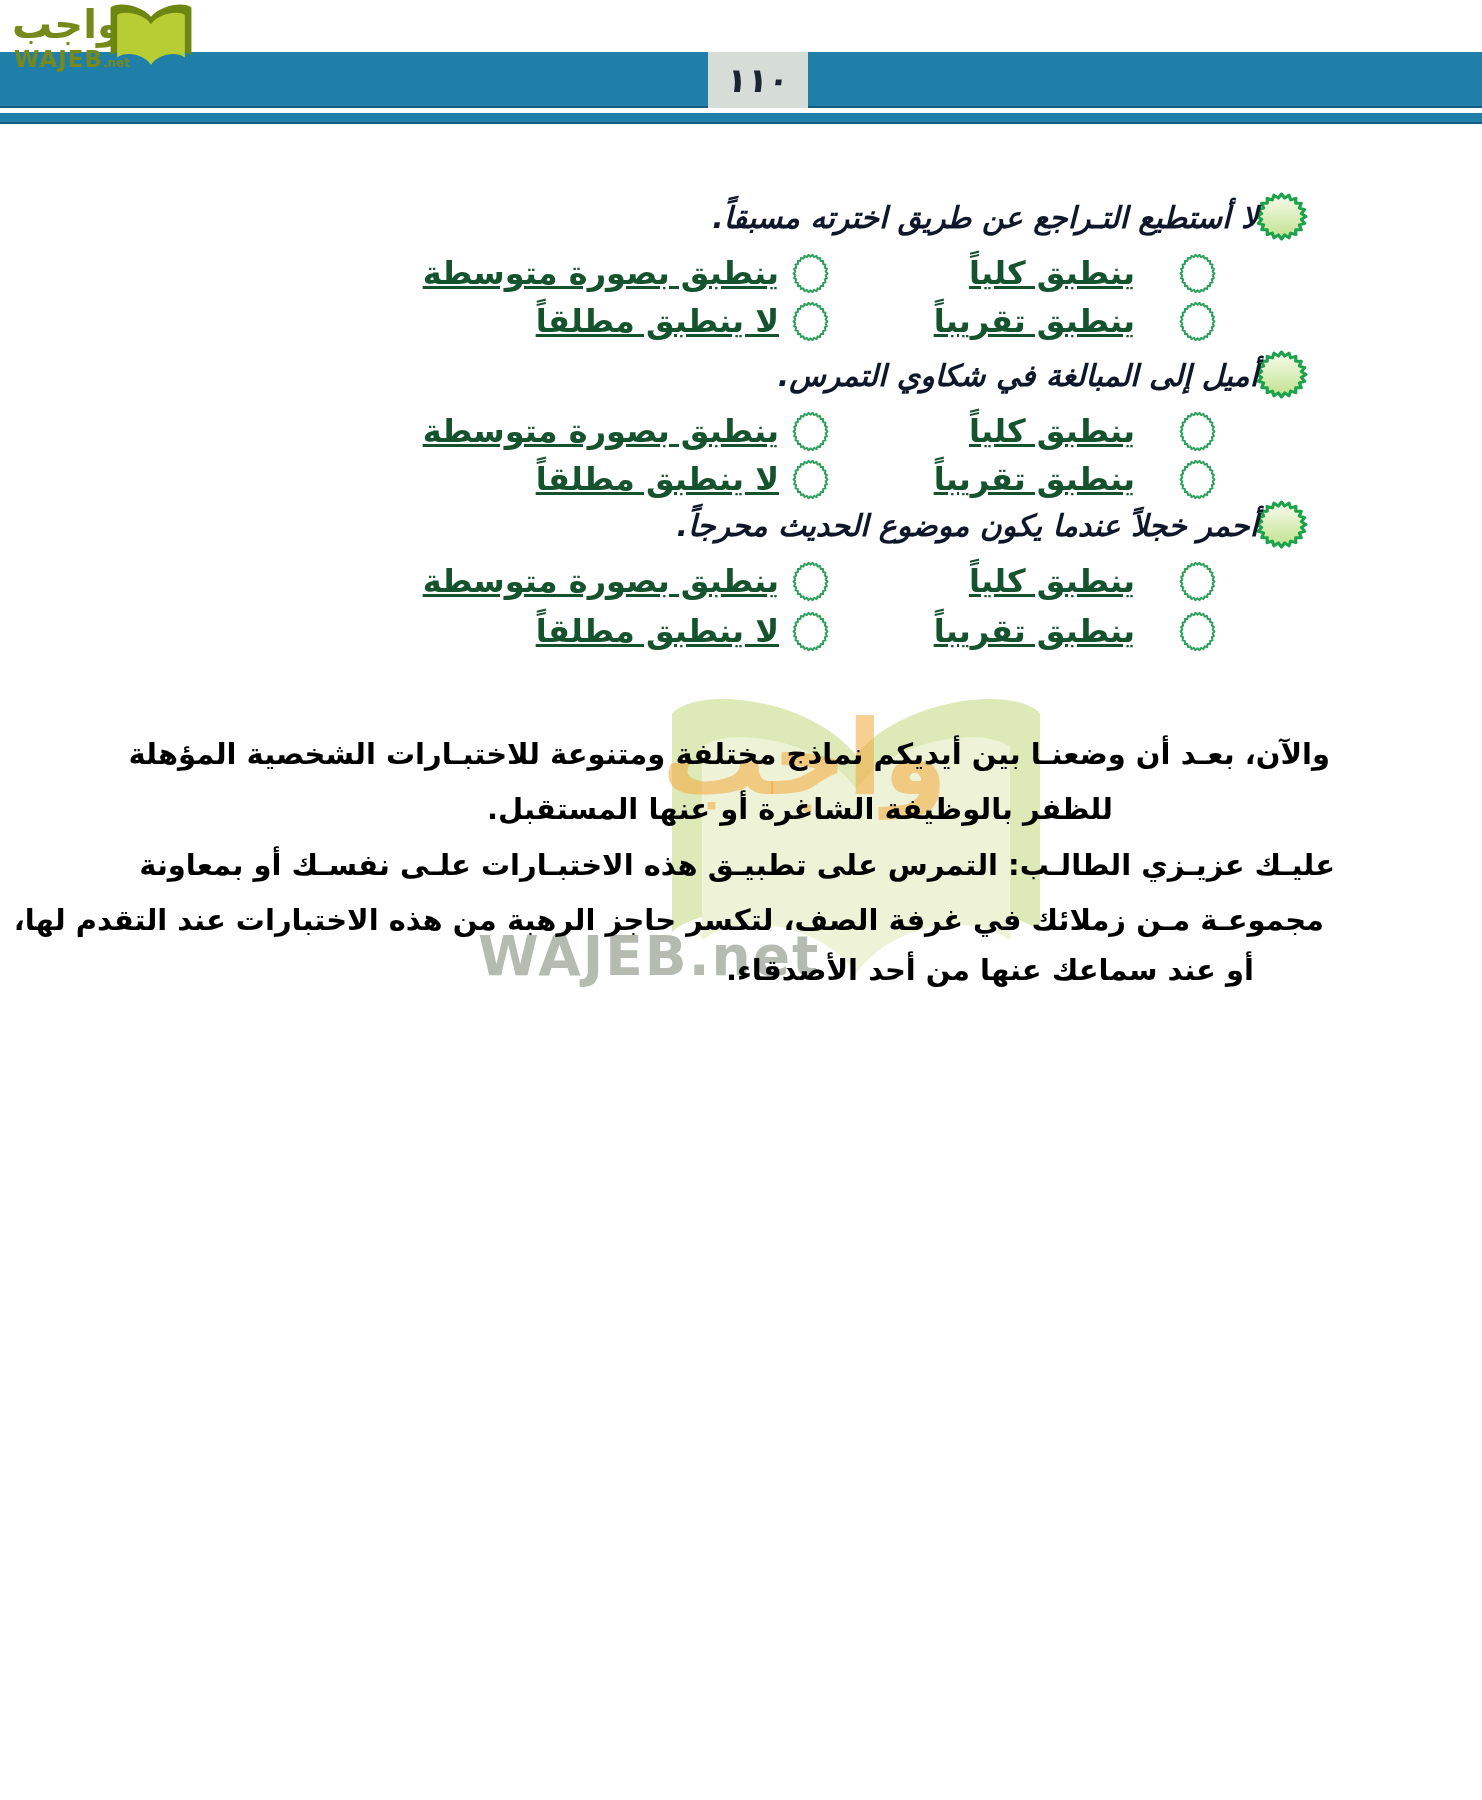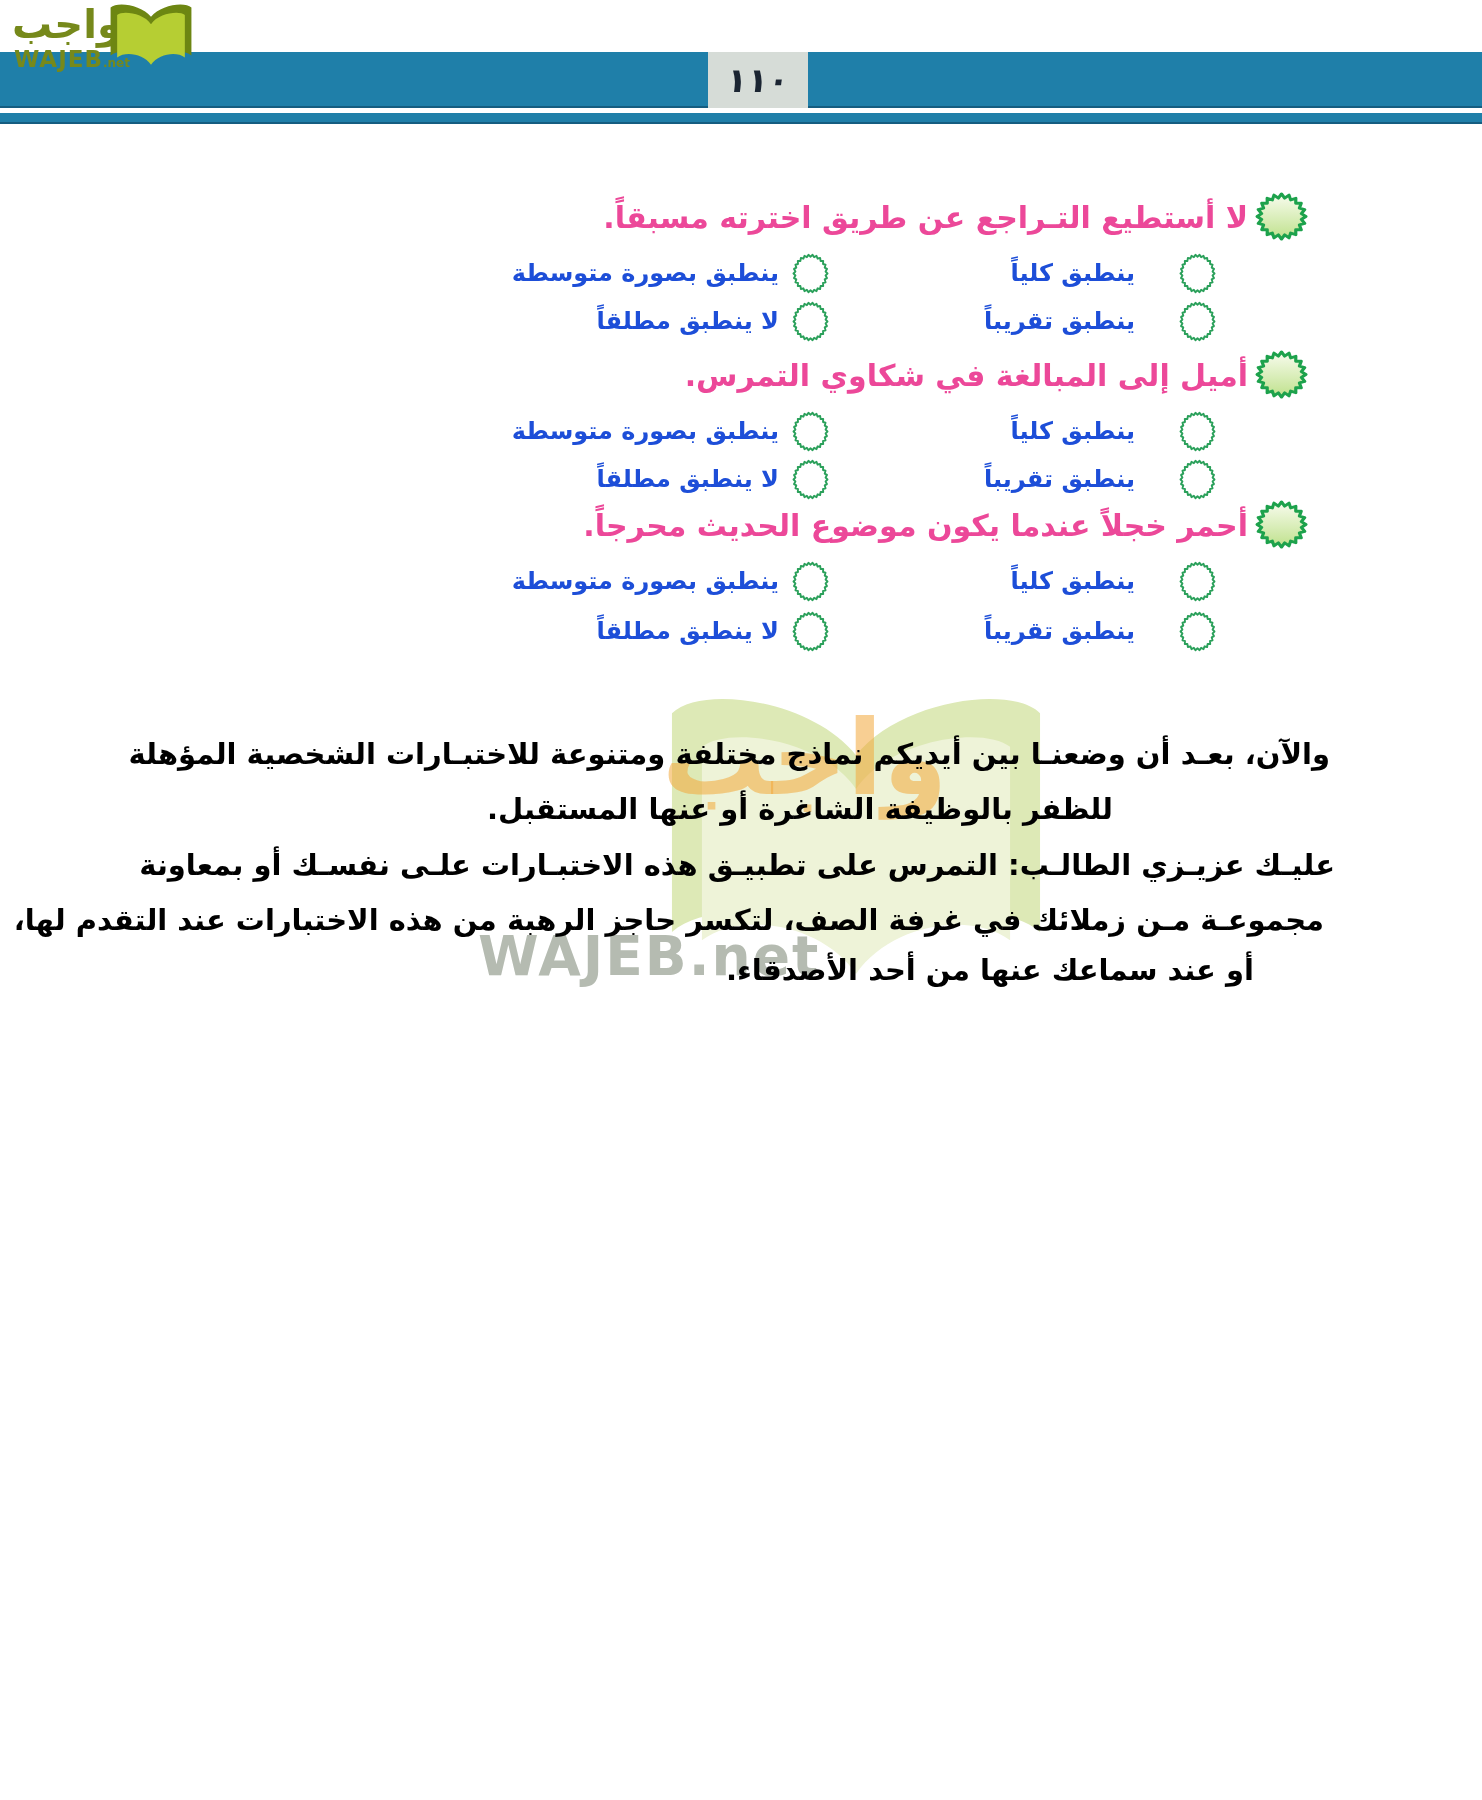--- a/index.html
+++ b/index.html
@@ -24,26 +24,26 @@
   .logo .bk-front{fill:#b6ce33;}
   
   .watermark{position:absolute;left:0;top:0;z-index:1;}
   .wm-book{position:absolute;left:642px;top:688px;width:428px;height:328px;}
   .watermark .bk-back{fill:#dde9b6;}
   .watermark .bk-front{fill:#eef3d8;}
   .wm-ar{position:absolute;left:662px;top:706px;font-size:104px;font-weight:bold;color:rgba(242,168,58,0.55);direction:rtl;line-height:1;}
   .wm-en{position:absolute;left:478px;top:924px;font-size:55px;font-weight:bold;color:#b5bbb1;letter-spacing:2px;}
   
   .badge{position:absolute;right:174px;width:53px;height:49px;z-index:3;}
-  .q-heading{position:absolute;right:234px;font-size:30px;font-weight:bold;color:#ec4899;direction:rtl;white-space:nowrap;z-index:3;line-height:1.3;}
+  .q-heading{position:absolute;right:224px;font-size:30px;font-weight:bold;color:#0f172a;direction:rtl;white-space:nowrap;z-index:3;line-height:1.3;font-style:italic;}
   .opt{position:absolute;display:flex;direction:rtl;align-items:center;gap:13px;z-index:3;}
   .opt.c1{right:266px;gap:44px;}
   .opt.c2{right:653px;}
   .radio{width:37px;height:41px;flex:0 0 auto;}
-  .opt-label{font-size:24px;font-weight:bold;color:#1d4ed8;white-space:nowrap;line-height:1.2;}
+  .opt-label{font-size:32px;font-weight:bold;color:#14532d;white-space:nowrap;line-height:1.2;text-decoration:underline;}
   
   .pline{position:absolute;direction:rtl;white-space:nowrap;font-size:29px;font-weight:bold;color:#000000;z-index:2;line-height:1.35;}
 </style>
 </head>
 <body>
 
 <svg width="0" height="0" style="position:absolute" aria-hidden="true">
   <defs>
     <linearGradient id="badgeGrad" x1="0" y1="0" x2="0" y2="1">
       <stop offset="0" stop-color="#f8fcee"></stop>

